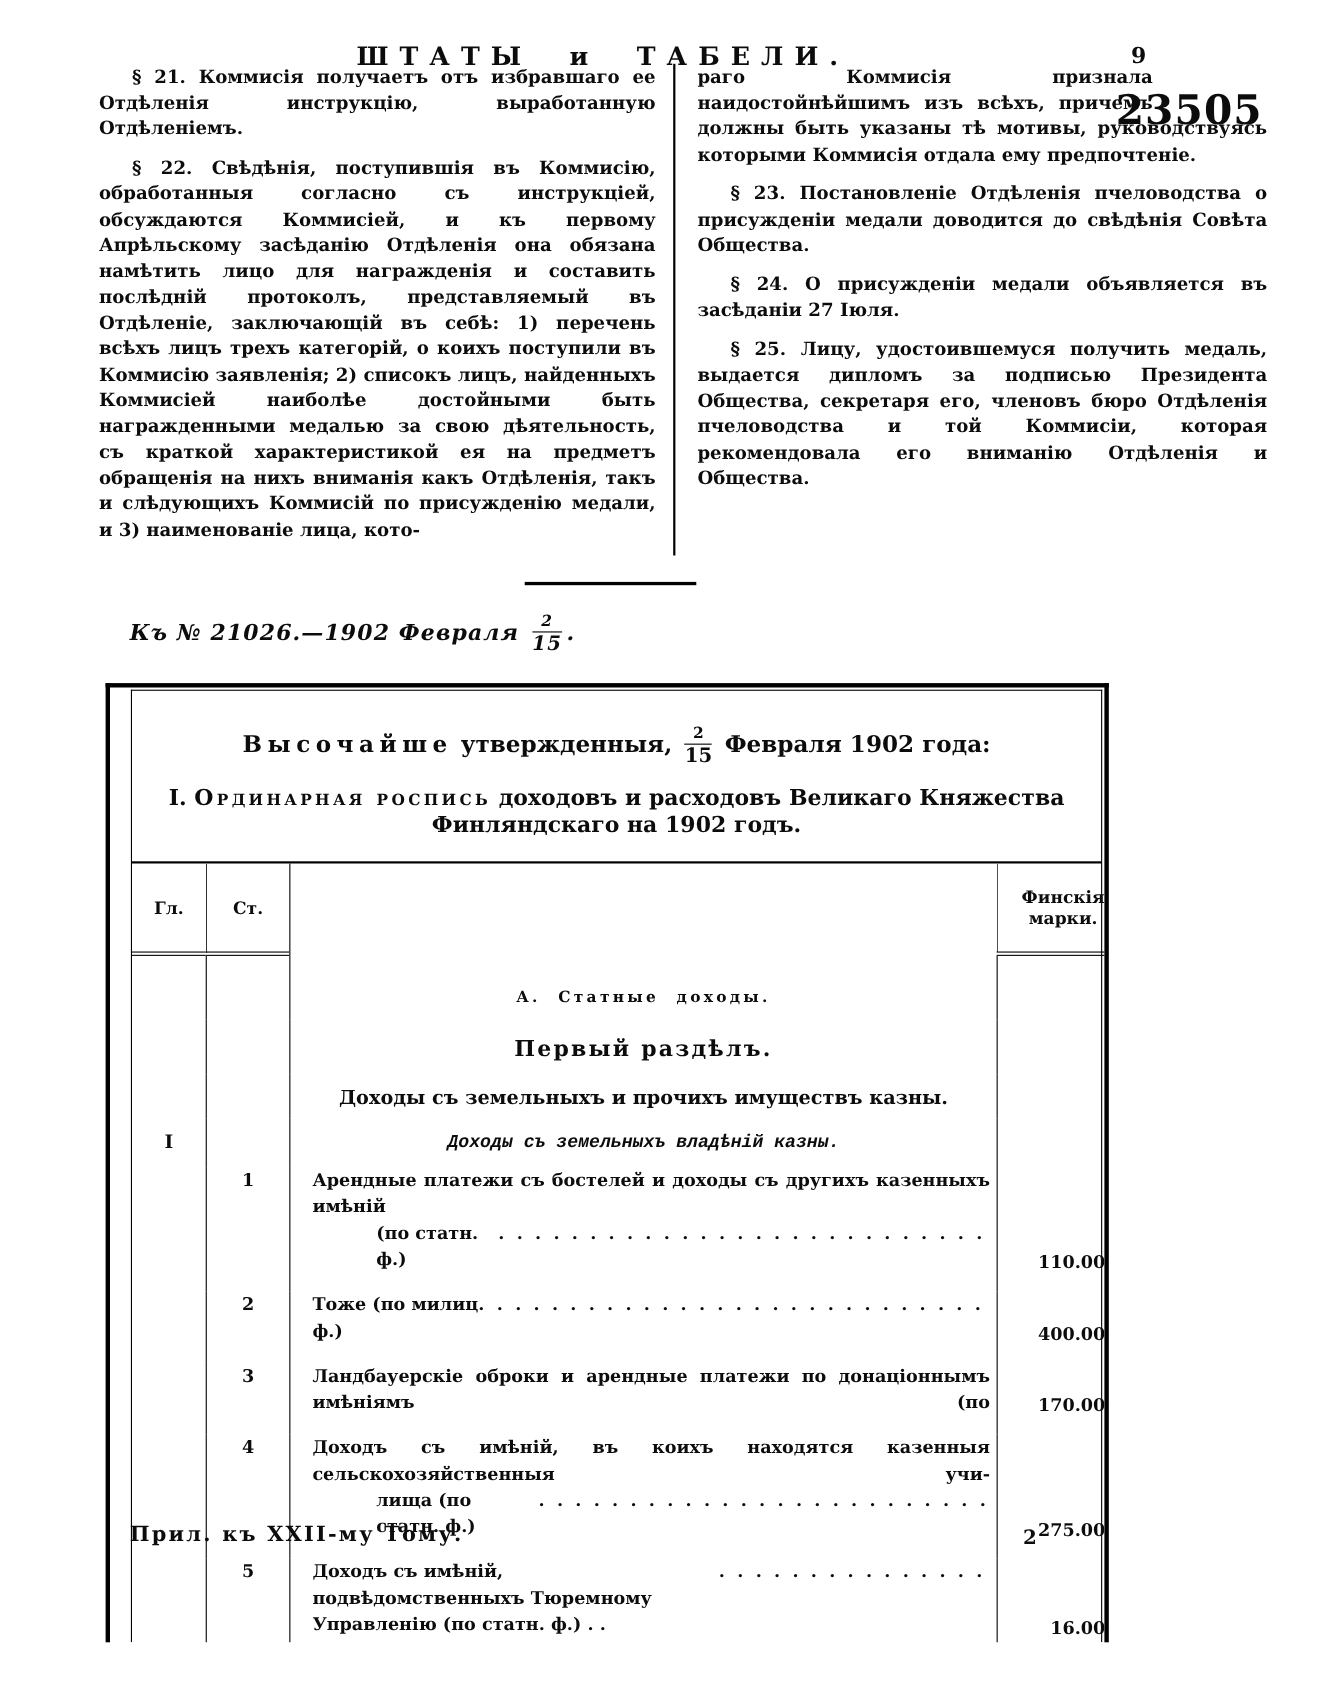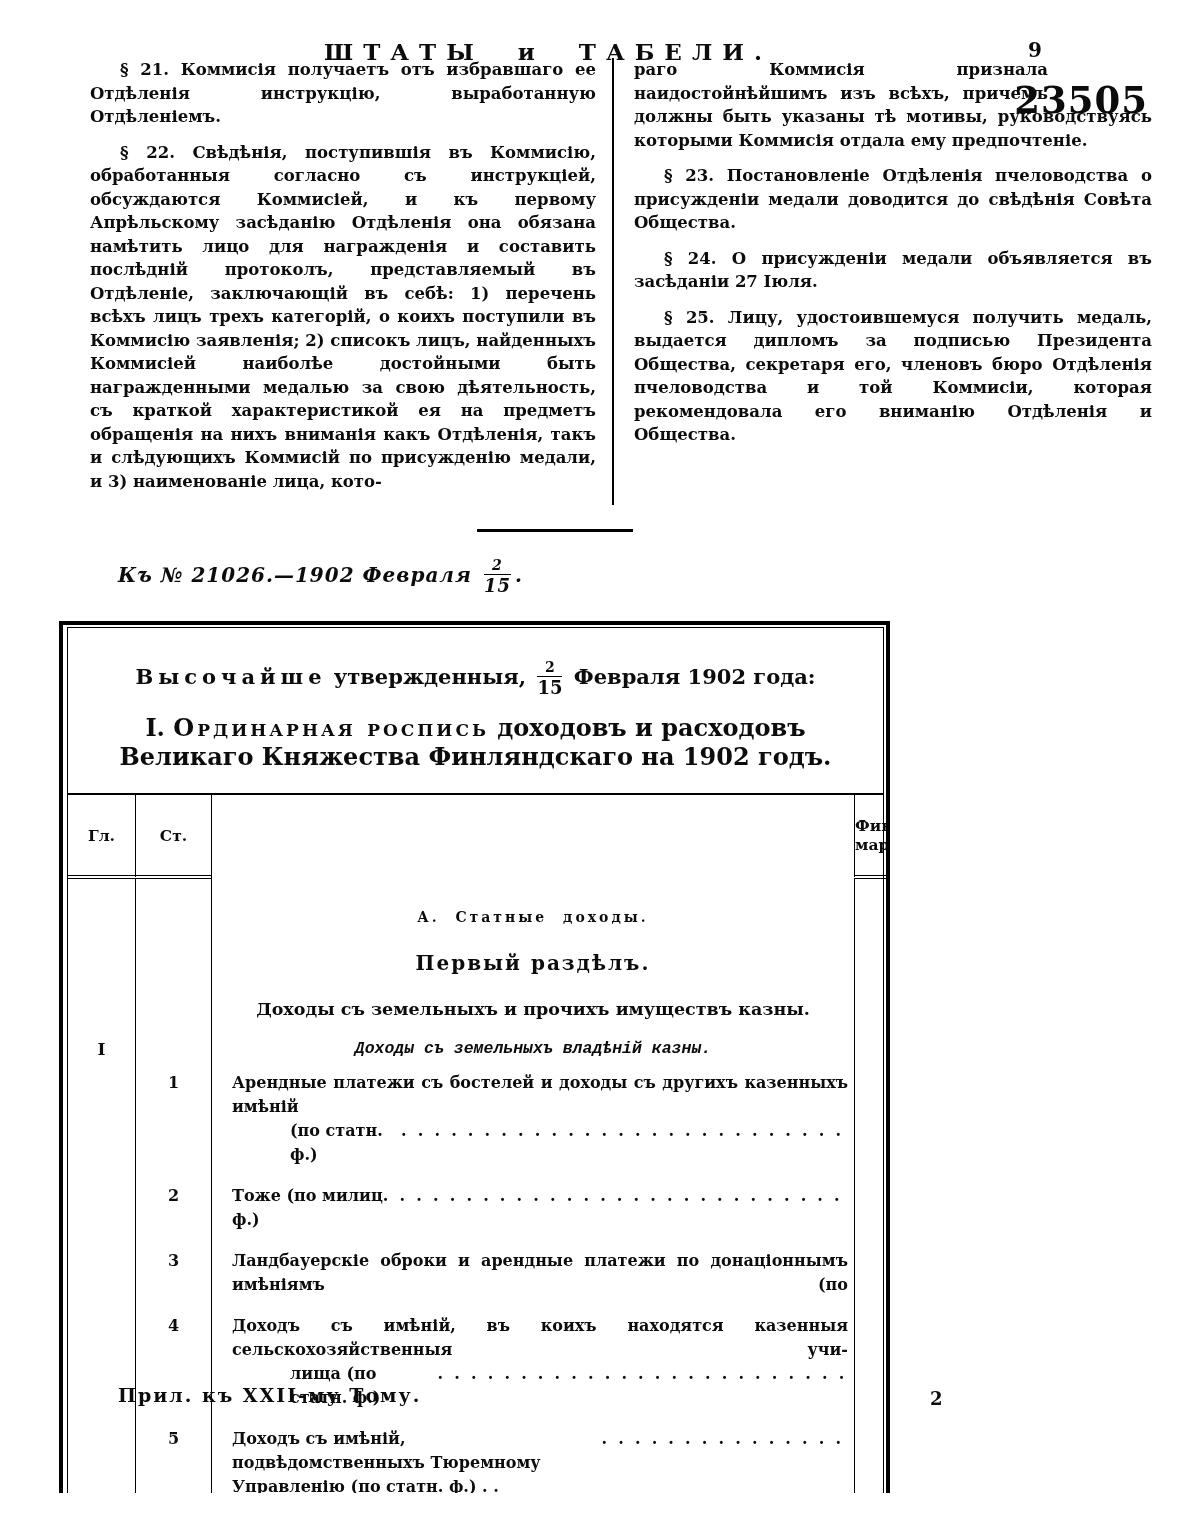--- a/index.html
+++ b/index.html
@@ -47,48 +47,48 @@
   }
 
   .frac { display:inline-block; vertical-align: middle; text-align:center;
           font-style: normal; line-height: 1; margin: 0 4px; }
   .frac .ft { display:block; font-size: 14px; padding: 0 4px 2px; border-bottom: 1.5px solid #000; }
   .frac .fb { display:block; font-size: 18px; padding-top: 2px; }
   .refline .frac { font-style: italic; }
 
   
   .frame-outer {
-    margin: 26px 0 0 59px; width: 831px;
+    margin: 26px 0 0 96px; width: 912px;
     border: 4px solid #000; border-bottom: none;
-    padding: 2px 2px 0 4px;
+    padding: 2px 2px 0 19px;
     height: 872px; overflow: hidden;
   }
   .frame-inner {
     border: 1.5px solid #000; border-bottom: none; height: 100%;
   }
 
   .tbl-titleblock { text-align: center; padding: 32px 10px 22px; }
   .t-line1 { font-size: 21px; font-weight: 700; }
   .t-line1 .sp1 { letter-spacing: 5px; }
-  .t-line2 { font-size: 24px; font-weight: 700; margin-top: 16px; }
+  .t-line2 { font-size: 20px; font-weight: 700; margin-top: 16px; }
   .t-line2 .scaps { font-variant: small-caps; letter-spacing: 3px; }
 
   .tbl-grid {
     display: grid;
     grid-template-columns: 67px 76px 643px 120px 1fr;
     border-top: 2.5px solid #000;
   }
   .cell { border-left: none; }
   .bl { border-left: 1px solid #000; }
 
   .hcell {
     min-height: 84px; display:flex; align-items:center; justify-content:center;
     font-size: 15.5px; font-weight: 700;
   }
-  .hdrline { border-bottom: 4px double #000; }
+  .hdrline { border-bottom: 4px double #000; text-align: center; }
 
   
   .c-st { text-align:center; font-size: 16px; font-weight: 700; padding-top: 2px; }
   .c-desc { padding: 0 6px 0 20px; font-size: 16px; font-weight: 700; line-height: 24px; }
   .c-val { display:flex; align-items:flex-end; justify-content:flex-end;
            padding-right: 10px; font-size: 16px; font-weight: 700; }
   .c-dash { display:flex; align-items:flex-end; justify-content:center;
             font-size: 16px; font-weight: 700; }
 
   .l1 { text-align: justify; text-align-last: justify; }

